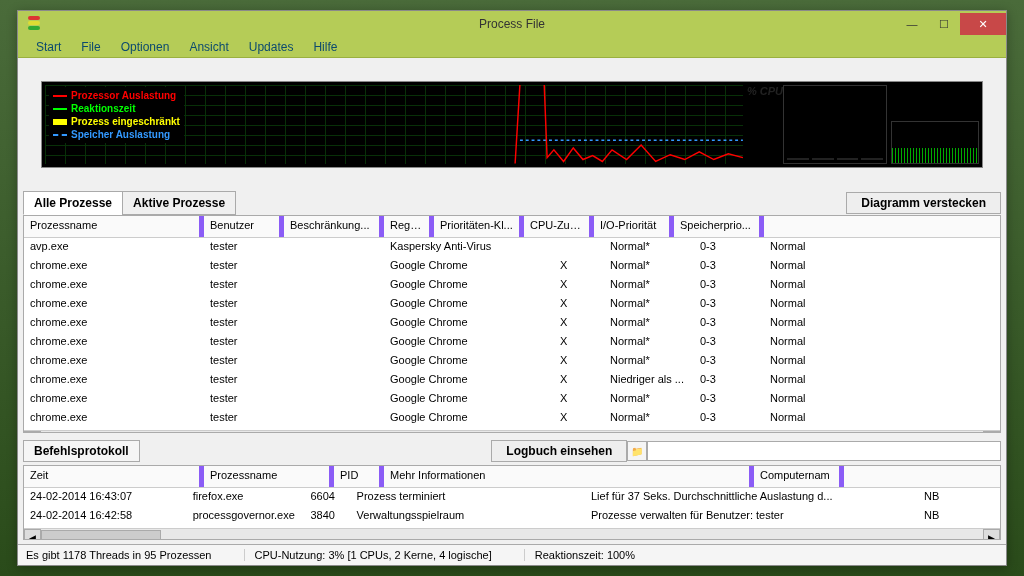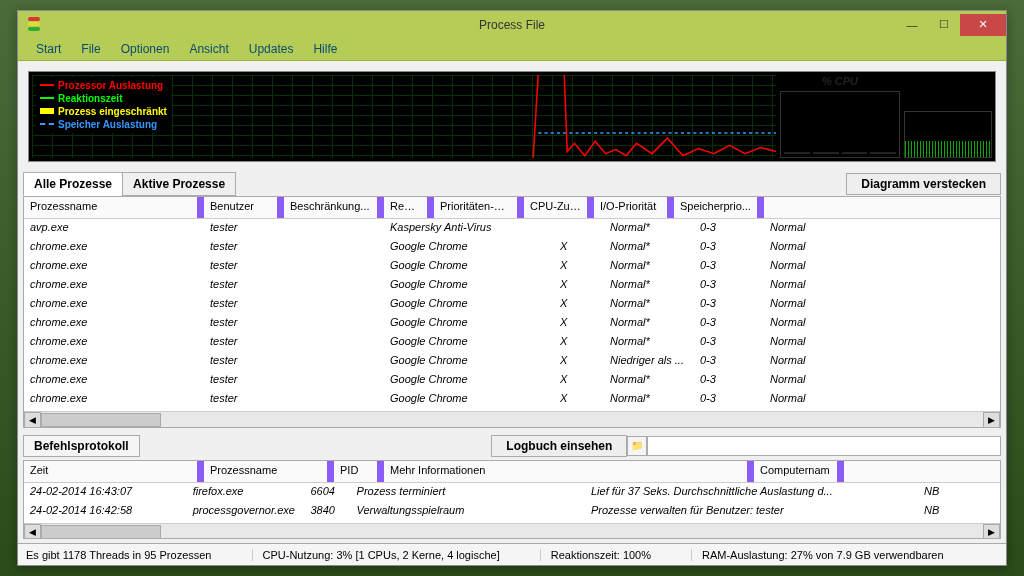--- a/index.html
+++ b/index.html
@@ -7,56 +7,56 @@
 .window { width:990px; height:556px; background:#f0f0f0; border:1px solid #8a8a8a; box-shadow:0 2px 10px rgba(0,0,0,0.3); display:flex; flex-direction:column; }
 .titlebar { height:28px; background:#b5cc57; display:flex; align-items:center; position:relative; }
 .titlebar .icon { width:16px; height:16px; margin-left:10px; display:flex; flex-direction:column; gap:1px; }
 .titlebar .icon span { display:block; width:12px; height:4px; border-radius:2px; }
 .titlebar .title { position:absolute; left:0; right:0; text-align:center; font-size:12px; color:#333; }
 .winbtns { margin-left:auto; display:flex; }
 .winbtn { width:32px; height:22px; display:flex; align-items:center; justify-content:center; font-size:11px; color:#333; cursor:pointer; }
 .winbtn.close { background:#c84848; color:#fff; width:46px; }
 .menubar { height:22px; background:#b5cc57; display:flex; align-items:center; padding:0 8px; gap:0; border-bottom:1px solid #9ab040; }
 .menubar .mi { font-size:12px; color:#0c4a6e; padding:3px 10px; cursor:pointer; }
-.chartrow { height:92px; background:#000; margin:10px; display:flex; gap:4px; padding:3px; border:1px solid #888; }
+.chartrow { height:92px; background:#000; margin:23px; display:flex; gap:4px; padding:3px; border:1px solid #888; }
 .mainchart { flex:1; background:#000; position:relative; overflow:hidden; }
 .grid { position:absolute; inset:0; background-image:linear-gradient(#083008 1px,transparent 1px),linear-gradient(90deg,#083008 1px,transparent 1px); background-size:20px 10px; }
 .legend { position:absolute; left:4px; top:2px; background:#000; padding:2px 4px; font-size:10px; line-height:13px; }
 .legend div { display:flex; align-items:center; gap:4px; }
 .lk { width:14px; height:2px; }
 .cpuline { position:absolute; left:0; right:0; bottom:0; }
-.cpulabel { width:120px; display:flex; flex-direction:column;font-style:italic; }
+.cpulabel { width:140px; display:flex; flex-direction:row;font-style:italic; }
 .cpulabel .lbl { font-size:11px; font-weight:bold; color:#222; text-align:center; height:16px; }
 .bars { flex:1; background:#000; display:flex; align-items:flex-end; gap:3px; padding:3px; border:1px solid #333; }
 .bar { flex:1; background:#111; position:relative; border:1px solid #222; }
 .bar .fill { position:absolute; bottom:0; left:0; right:0; background:#0f0; }
 .ramlabel { width:88px; display:flex; flex-direction:column; }
 .ramchart { flex:1; background:#000; border:1px solid #333; position:relative; overflow:hidden; }
 .ramlines { position:absolute; inset:0; background:repeating-linear-gradient(90deg,#0a0 0,#0a0 1px,transparent 1px,transparent 3px); top:65%; }
 .tabs { display:flex; align-items:center; padding:0 5px; height:24px; }
 .tab { font-size:12px; font-weight:bold; padding:4px 10px; border:1px solid #aaa; background:#f0f0f0; cursor:pointer; margin-right:-1px; }
 .tab.active { background:#fff; border-bottom:1px solid #fff; }
 .hidebtn { margin-left:auto; font-size:12px; font-weight:bold; padding:3px 14px; border:1px solid #aaa; background:#eee; cursor:pointer; }
 .tablewrap { margin:0 5px 4px; border:1px solid #aaa; background:#fff; height:234px; overflow:hidden; position:relative; }
 .thead { display:flex; background:#fafafa; border-bottom:1px solid #ccc; height:22px; font-size:11px; }
-.th { padding:3px 6px; border-right:7px solid #8b5cf6; overflow:hidden; white-space:nowrap; text-overflow:ellipsis; }
+.th { padding:3px 6px; border-right:5px solid #8b5cf6; overflow:hidden; white-space:nowrap; text-overflow:ellipsis; }
 .tbody { overflow-y:auto; height:192px; }
-.tr { display:flex; height:19px; font-size:11px;font-style:italic; }
+.tr { display:flex; height:19px; font-size:11px; }
 .td { padding:2px 6px; overflow:hidden; white-space:nowrap; }
 .hscroll { height:17px; background:#e8e8e8; border-top:1px solid #ccc; position:relative; }
 .hscroll .thumb { position:absolute; left:0; top:1px; height:14px; width:120px; background:#ccc; border:1px solid #aaa; }
 .hscroll .arrow { position:absolute; top:0; width:17px; height:17px; background:#ddd; border:1px solid #aaa; display:flex; align-items:center; justify-content:center; font-size:9px; }
 .logbar { display:flex; align-items:center; padding:3px 5px; }
 .loglabel { font-size:12px; font-weight:bold; padding:3px 10px; border:1px solid #aaa; background:#f5f5f5; }
 .logbtn { font-size:12px; font-weight:bold; padding:3px 14px; border:1px solid #aaa; background:#eee; cursor:pointer; }
 .logic { width:20px; height:20px; border:1px solid #aaa; background:#f5f5f5; display:flex; align-items:center; justify-content:center; font-size:10px; }
 .loginput { flex:1; height:20px; border:1px solid #aaa; background:#fff; }
 .logtable { margin:0 5px 4px; border:1px solid #aaa; background:#fff; height:80px; overflow:hidden; position:relative; }
 .logtable .tbody { height:40px; }
-.statusbar { height:22px; border-top:1px solid #aaa; display:flex; align-items:center; font-size:11px; padding:0 8px; gap:40px; background:#f5f5f5; }
+.statusbar { height:22px; border-top:1px solid #aaa; display:flex; align-items:center; font-size:11px; padding:0 8px; gap:32px; background:#f5f5f5; }
 .statusbar .sitem { border-left:1px solid #ccc; padding-left:10px; }
 .statusbar .sitem:first-child { border:none; padding-left:0; }
 .c-pn{width:180px}.c-us{width:80px}.c-re{width:100px}.c-ap{width:170px}.c-rg{width:50px}.c-pk{width:90px}.c-cz{width:70px}.c-io{width:80px}.c-sp{width:90px}
 .l-zt{width:180px}.l-pn{width:130px}.l-pd{width:50px}.l-bf{width:260px}.l-mi{width:370px}.l-cn{width:90px}
 </style>
 </head>
 <body>
 
 <div class="window">
   <div class="titlebar">
@@ -319,15 +319,14 @@
       <div class="arrow" style="left:0">◀</div>
       <div class="thumb" style="left:17px"></div>
       <div class="arrow" style="right:0">▶</div>
     </div>
   </div>
 
   <div class="statusbar">
     <div class="sitem">Es gibt 1178 Threads in 95 Prozessen</div>
     <div class="sitem">CPU-Nutzung: 3% [1 CPUs, 2 Kerne, 4 logische]</div>
     <div class="sitem">Reaktionszeit: 100%</div>
-    <div class="sitem">RAM-Auslastung: 27% von 7.9 GB verwendbaren</div>
   </div>
 </div>
 
 </body></html>

